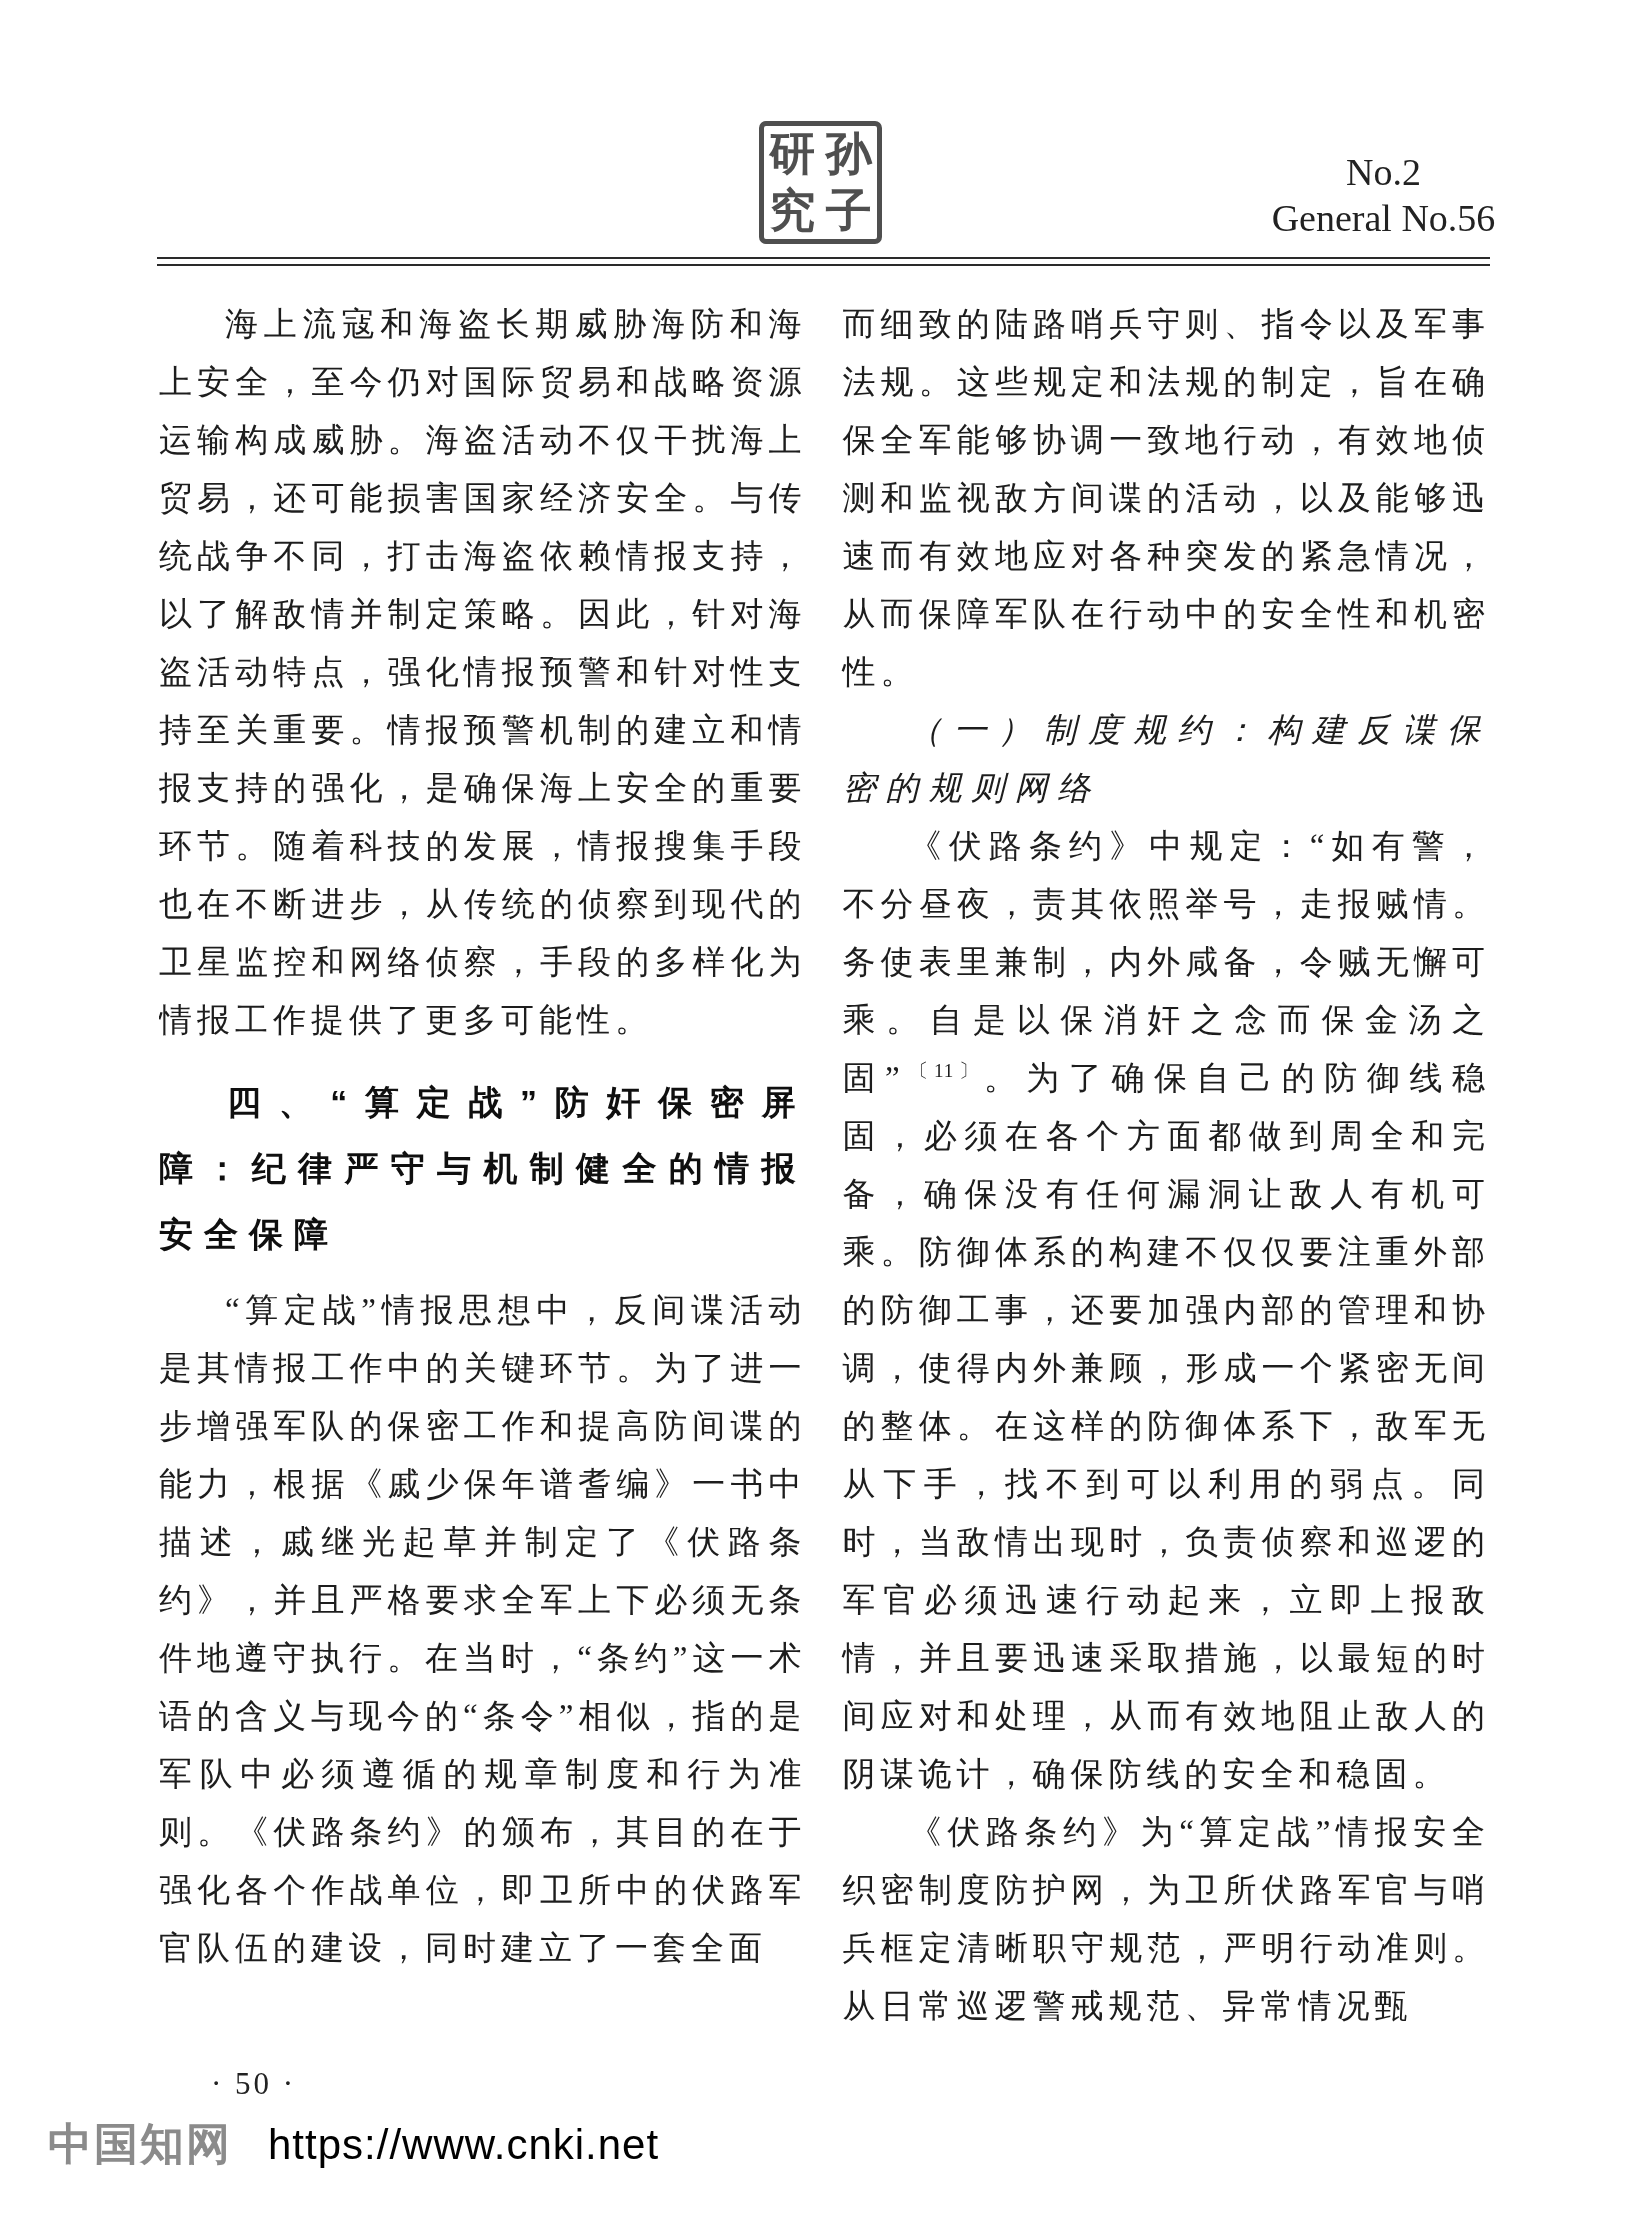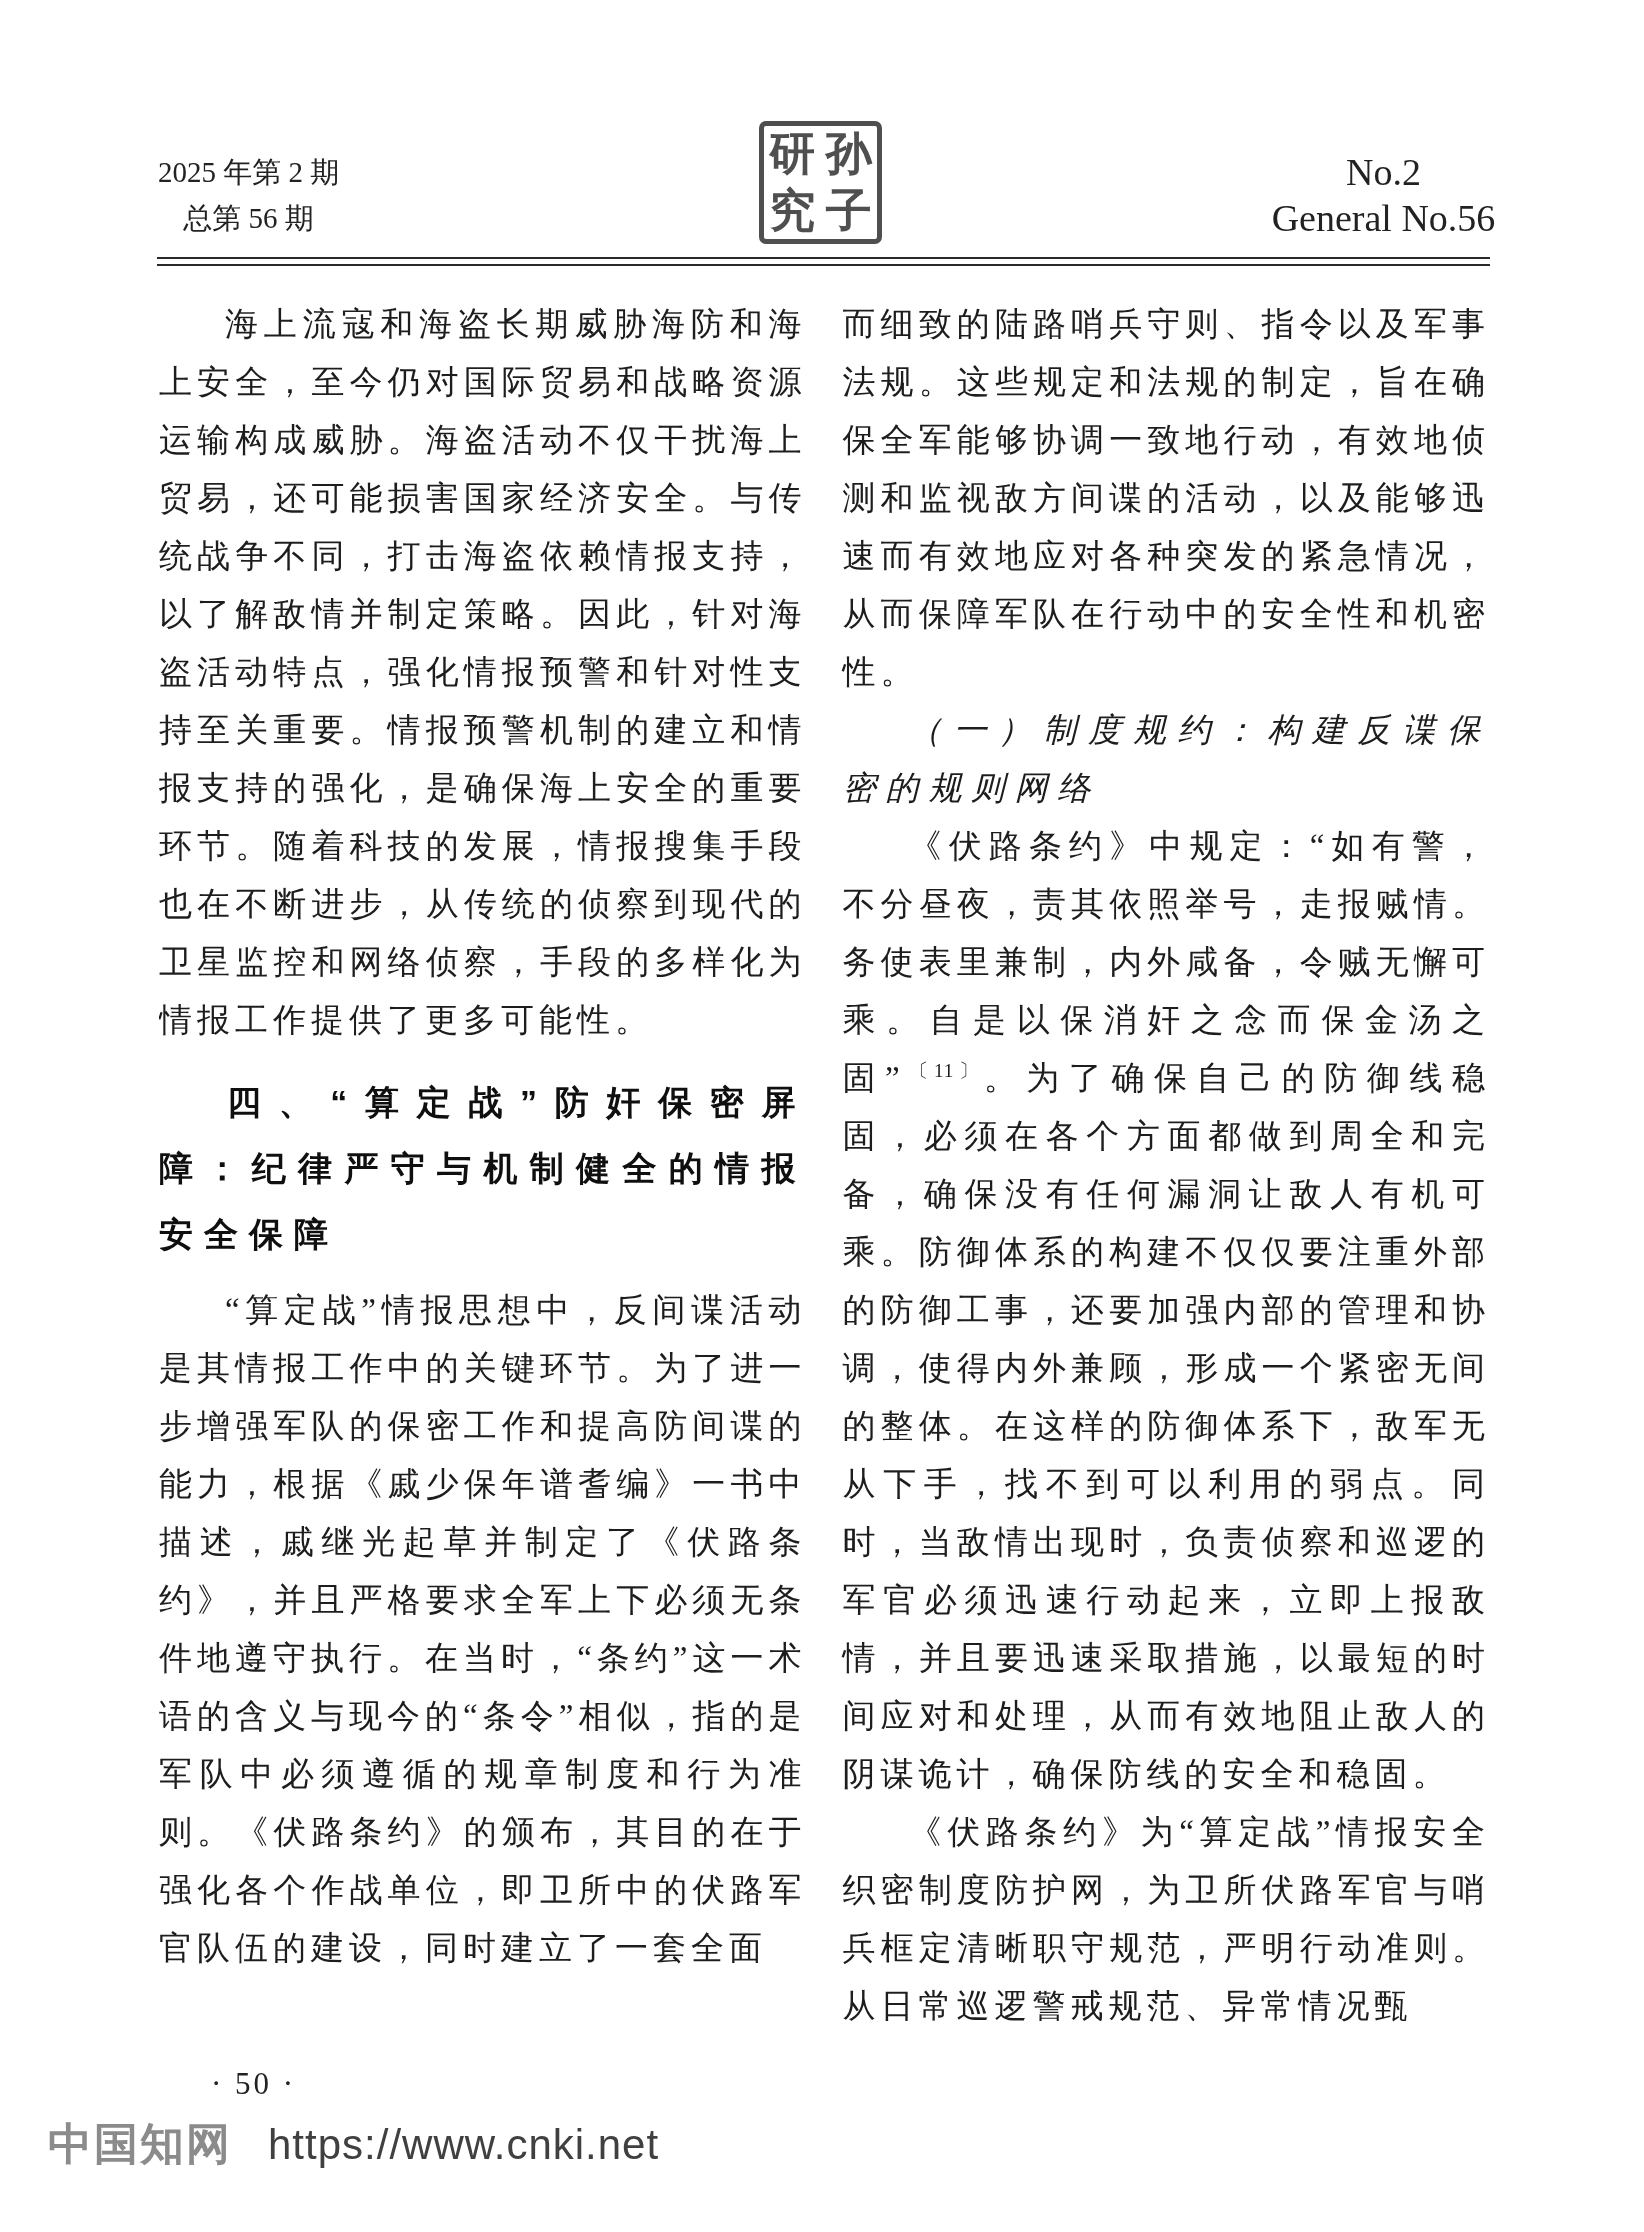--- a/index.html
+++ b/index.html
@@ -59,31 +59,27 @@
   .pageno{
     position:absolute;left:211px;top:2066px;
     font-size:31px;letter-spacing:3px;color:#222;
   }
   .footer{
     position:absolute;left:48px;top:2115px;
     display:flex;align-items:baseline;gap:36px;
     font-family:"Liberation Sans","DejaVu Sans",sans-serif;
   }
   .footer .brand{font-size:44px;font-weight:600;color:#8b8b8b;letter-spacing:2px;}
-  .footer .url{font-size:42px;color:#404040;letter-spacing:1px;text-align:right;}
+  .footer .url{font-size:42px;color:#000000;letter-spacing:1px;text-align:right;}
 </style>
 </head>
 <body>
 
 <div class="page">
 
-  <div class="hdr-left">
-    <div>2025 年第 2 期</div>
-    <div>总第 56 期</div>
-  </div>
 
   <div class="seal">
     <span>研</span>
     <span>孙</span>
     <span>究</span>
     <span>子</span>
   </div>
 
   <div class="hdr-right">
     <div>No.2</div>

